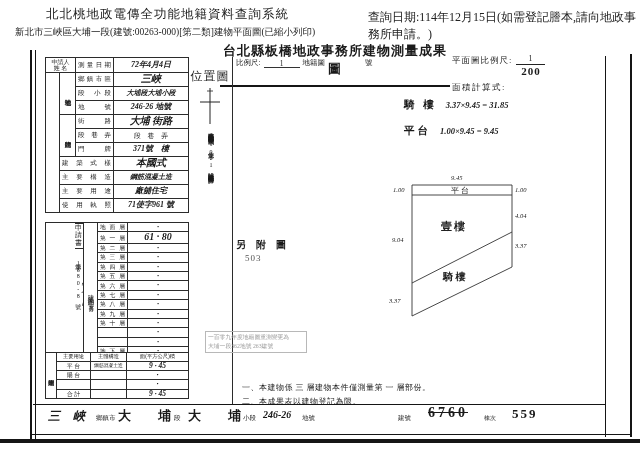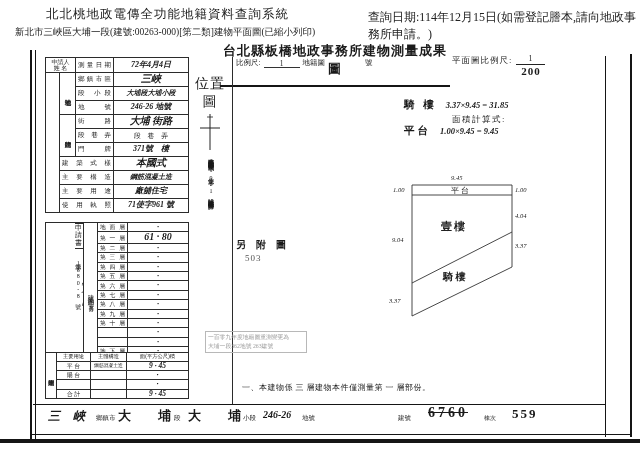--- a/index.html
+++ b/index.html
@@ -19,30 +19,30 @@
   .v-sm{font-size:6.8px;}
   .dot{font-size:8px;font-weight:bold;}
   
   .sys-title{left:46px;top:6px;font-size:12.5px;letter-spacing:1px;color:#222;}
   .q-date{left:368px;top:9px;font-size:12px;color:#222;}
   .subtitle{left:15px;top:26px;font-size:9.5px;color:#222;}
   .doc-title{left:220px;top:42px;width:230px;text-align:center;font-size:13px;
              font-weight:bold;letter-spacing:1px;border-bottom:2px solid #151515;padding-bottom:7px;}
   
   .loc-strip{left:188px;top:57px;width:44px;height:347px;border-right:1px solid #2b2b2b;}
-  .loc-label{text-align:center;font-size:14px;letter-spacing:1px;margin-top:18px;}
+  .loc-label{text-align:center;font-size:12px;letter-spacing:1px;margin-top:11px;}
   .side-note{writing-mode:vertical-rl;text-orientation:upright;font-size:6px;
              letter-spacing:0.4px;height:238px;margin:2px auto 0;display:block;width:10px;}
   .loc-scale{left:236px;top:58px;width:150px;font-size:7.5px;display:flex;align-items:flex-end;}
   .frac1{display:inline-block;width:36px;border-bottom:1px solid #333;text-align:center;line-height:1;margin:0 3px;}
   .vfrac{display:inline-flex;flex-direction:column;align-items:center;margin-left:4px;}
   .vfrac .n{font-size:8px;line-height:1.1;padding:0 12px;border-bottom:1.5px solid #222;}
   .vfrac .d{font-size:11px;font-weight:bold;line-height:1.15;}
   .plan-scale{left:452px;top:55px;display:flex;align-items:flex-start;font-size:8.5px;letter-spacing:1px;}
-  .calc-title{left:452px;top:82px;font-size:8.5px;letter-spacing:1.5px;margin-top:32px;}
+  .calc-title{left:452px;top:82px;font-size:8.5px;letter-spacing:1.5px;}
   .calc-lines{left:404px;top:94px;width:225px;}
   .calc-line{height:26px;white-space:nowrap;}
   .calc-name{font-weight:bold;font-size:10.5px;letter-spacing:3px;}
   .calc-expr{font-size:8.5px;margin-left:5px;}
   .attmap-label{left:236px;top:238px;font-size:10px;letter-spacing:10px;font-weight:bold;}
   .attmap-no{left:245px;top:253px;font-size:9px;color:#555;letter-spacing:1px;}
   .stamp{left:205px;top:331px;width:96px;border:1px solid #b8b8b8;color:#9b9b9b;
          font-size:5.8px;line-height:1.55;padding:1px 2px;}
   .notes{left:242px;top:381px;font-size:8px;line-height:1.8;letter-spacing:0.5px;}
   
@@ -377,20 +377,21 @@
   </g>
 </svg>
 
 <div class="abs stamp">
   <div>一百零九年度地籍圖重測變更為</div>
   <div>大埔一段362地號 263建號</div>
 </div>
 
 <div class="abs notes">
   <div>一、本建物係 三 層建物本件僅測量第 一 層部份。</div>
+  <div>二、本成果表以建物登記為限。</div>
 </div>
 
 <div>
   <span class="footer-item hw" style="left:48px;top:408px;font-size:12px;letter-spacing:5px;">三 峽</span>
   <span class="footer-item" style="left:96px;top:414px;font-size:6.5px;">鄉鎮市</span>
   <span class="footer-item" style="left:118px;top:407px;font-size:13px;font-weight:bold;letter-spacing:12px;">大 埔</span>
   <span class="footer-item" style="left:174px;top:414px;font-size:6.5px;">段</span>
   <span class="footer-item" style="left:188px;top:407px;font-size:13px;font-weight:bold;letter-spacing:12px;">大 埔</span>
   <span class="footer-item" style="left:243px;top:414px;font-size:6.5px;">小段</span>
   <span class="footer-item hw" style="left:263px;top:409px;font-size:10px;font-family:Liberation Serif, serif;">246-26</span>

